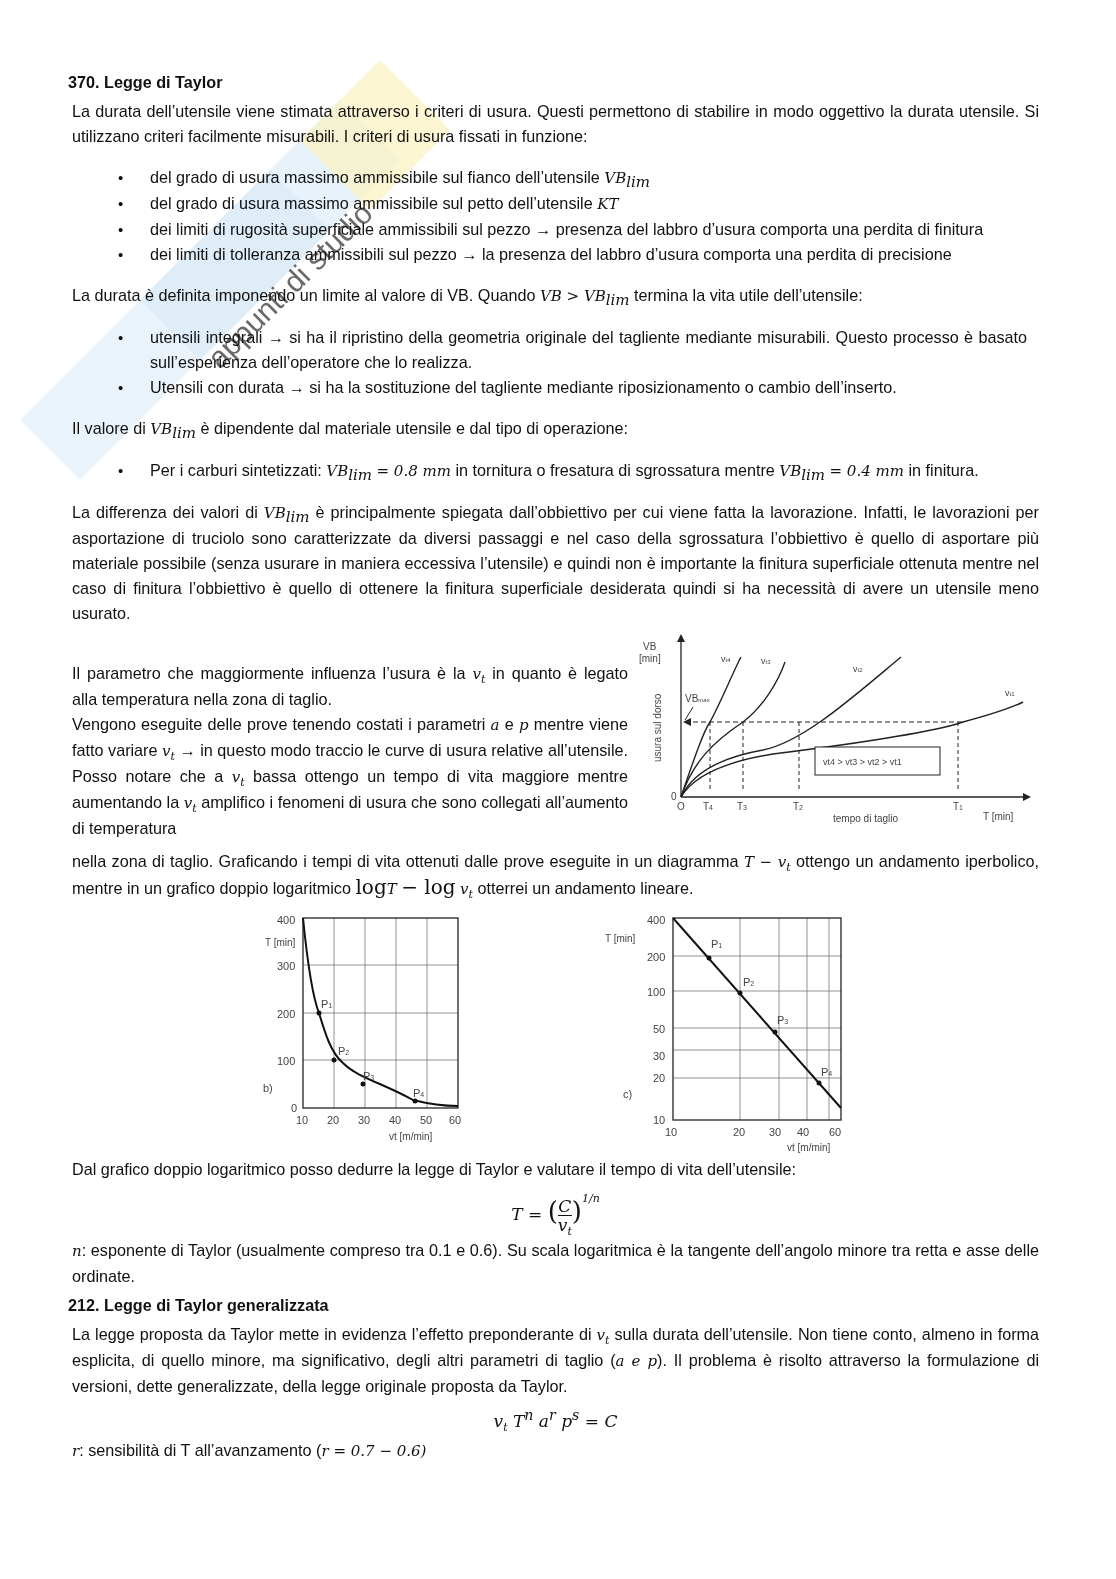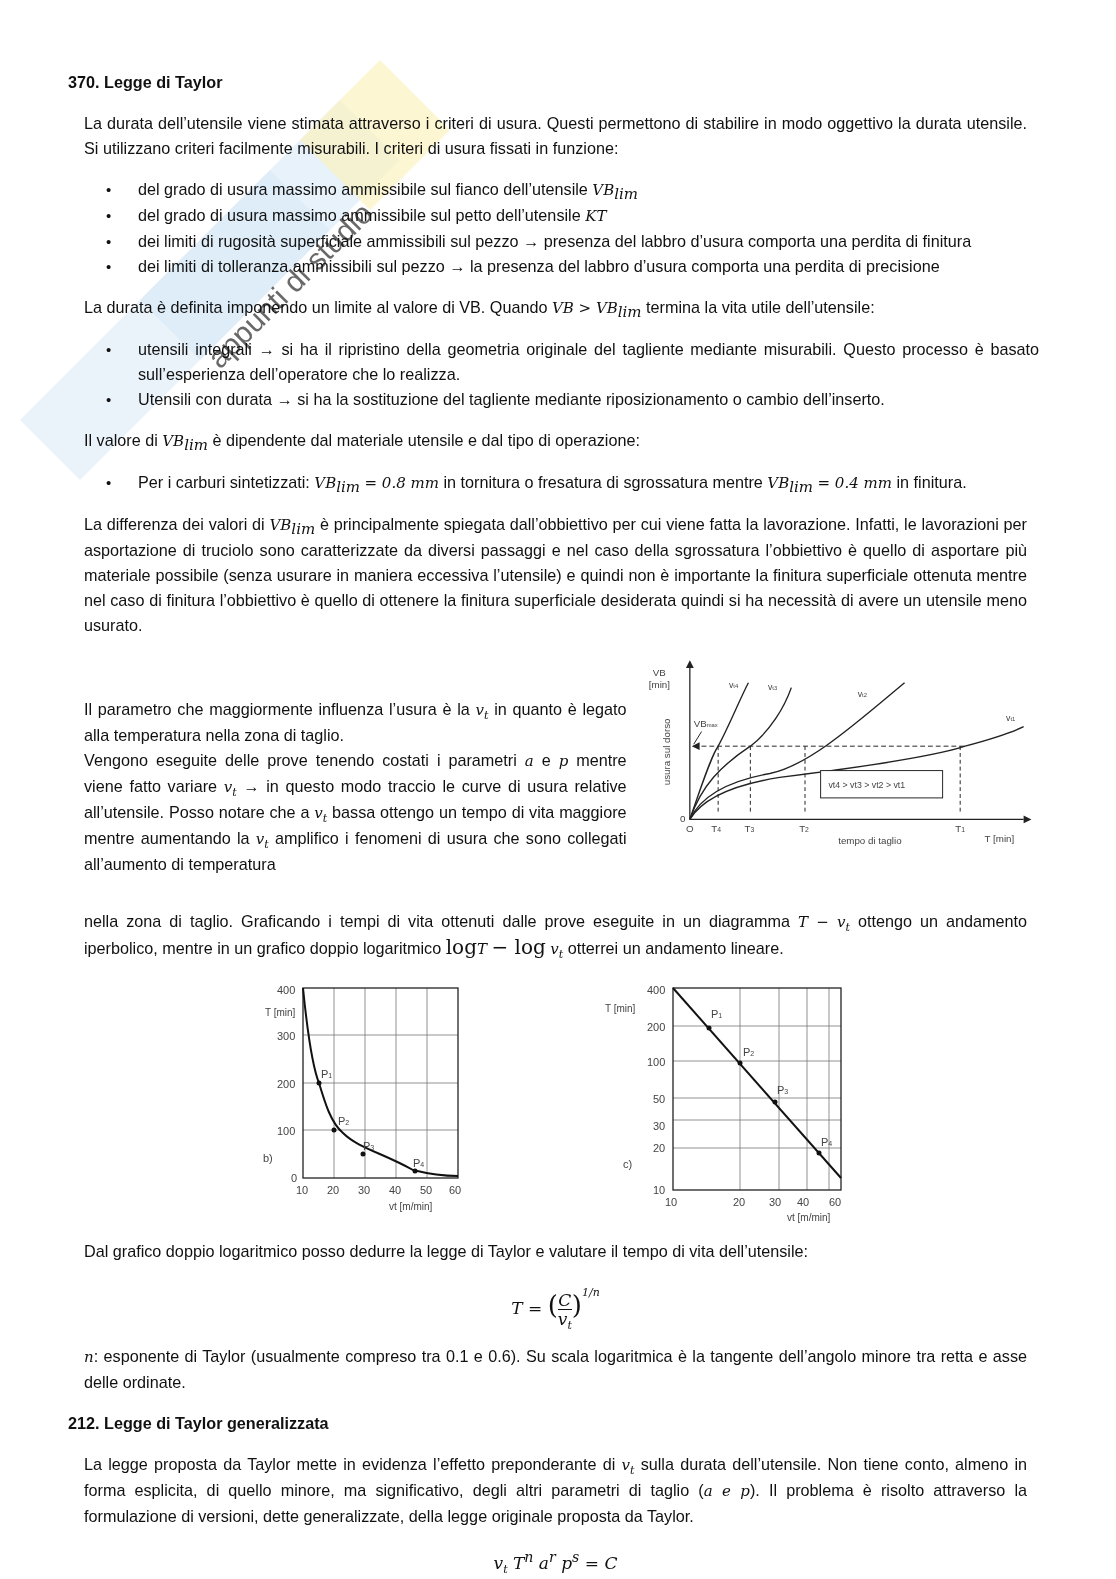--- a/index.html
+++ b/index.html
@@ -1,22 +1,22 @@
 <!DOCTYPE html>
 <html><head>
 <meta charset="utf-8">
 <style>
   html, body { margin: 0; padding: 0; background: #ffffff; }
   body { width: 1116px; height: 1579px; position: relative; overflow: hidden;
          font-family: "Liberation Sans", sans-serif; color: #111; }
   .watermark { position: absolute; left: 20px; top: 40px; width: 520px; height: 470px; pointer-events: none; }
   .page { position: absolute; left: 68px; top: 70px; width: 975px; font-size: 16.2px; line-height: 25px; }
   .h { font-weight: bold; }
-  p { margin: 16px; text-align: justify; }
-  ul { margin: 4px; padding-left: 66px; list-style: none; }
+  p { margin: 4px; text-align: justify; }
+  ul { margin: 16px; padding-left: 66px; list-style: none; }
   ul li { position: relative; text-align: justify; }
   ul li::before { content: "\2022"; position: absolute; left: -32px; top: 0; font-size: 15px; }
   .m { font-family: "DejaVu Serif", serif; font-style: italic; font-size: 15px; }
   .mr { font-family: "DejaVu Serif", serif; font-size: 20px; }
   sub { font-size: 11px; vertical-align: -4px; line-height: 0; }
   .split { display: flex; justify-content: space-between; }
   .split .left { width: 556px; padding-top: 27px; }
   .fig1 { width: 400px; height: 195px; margin-top: 2px; margin-right: 10px; }
   .figrow { display: flex; justify-content: center; gap: 96px; margin: 6px 0 4px 0; }
   .eqblock { text-align: center; font-family: "DejaVu Serif", serif; font-style: italic; font-size: 17px; }

